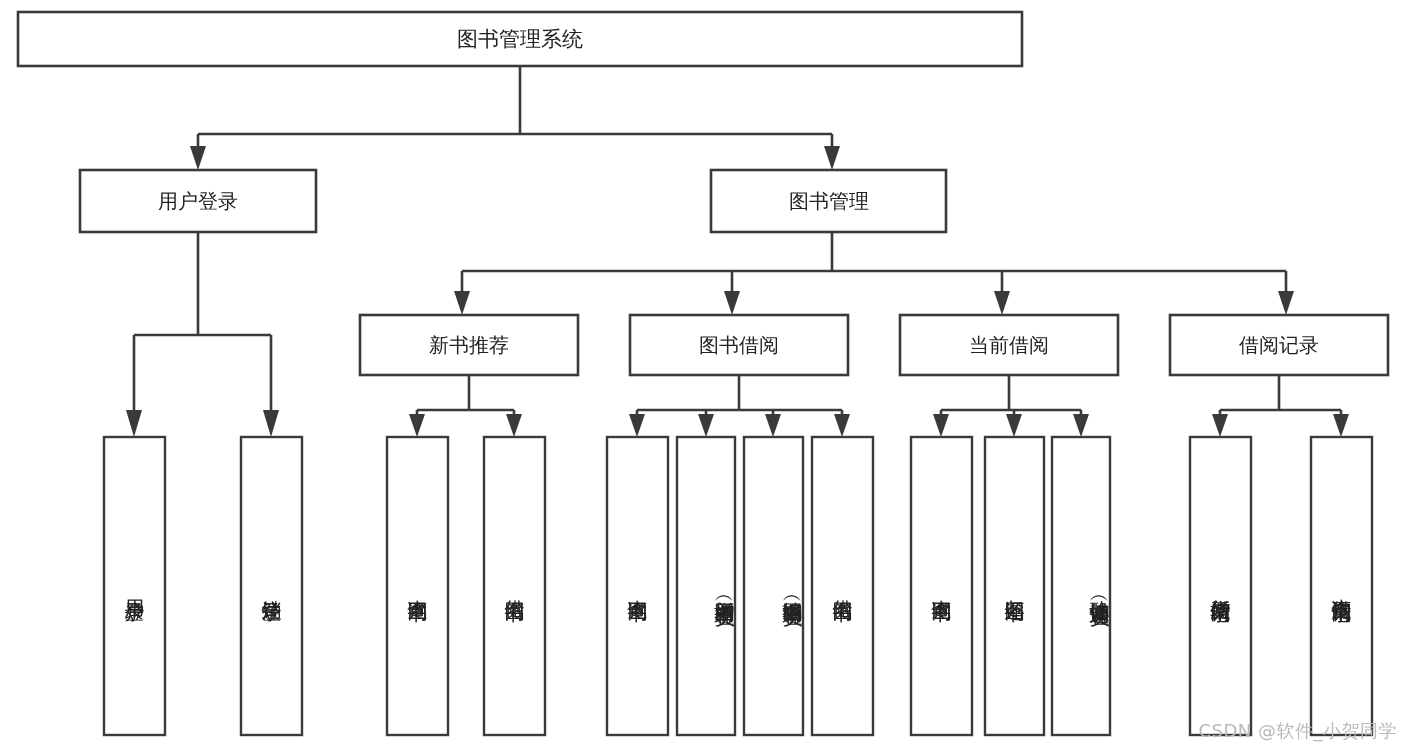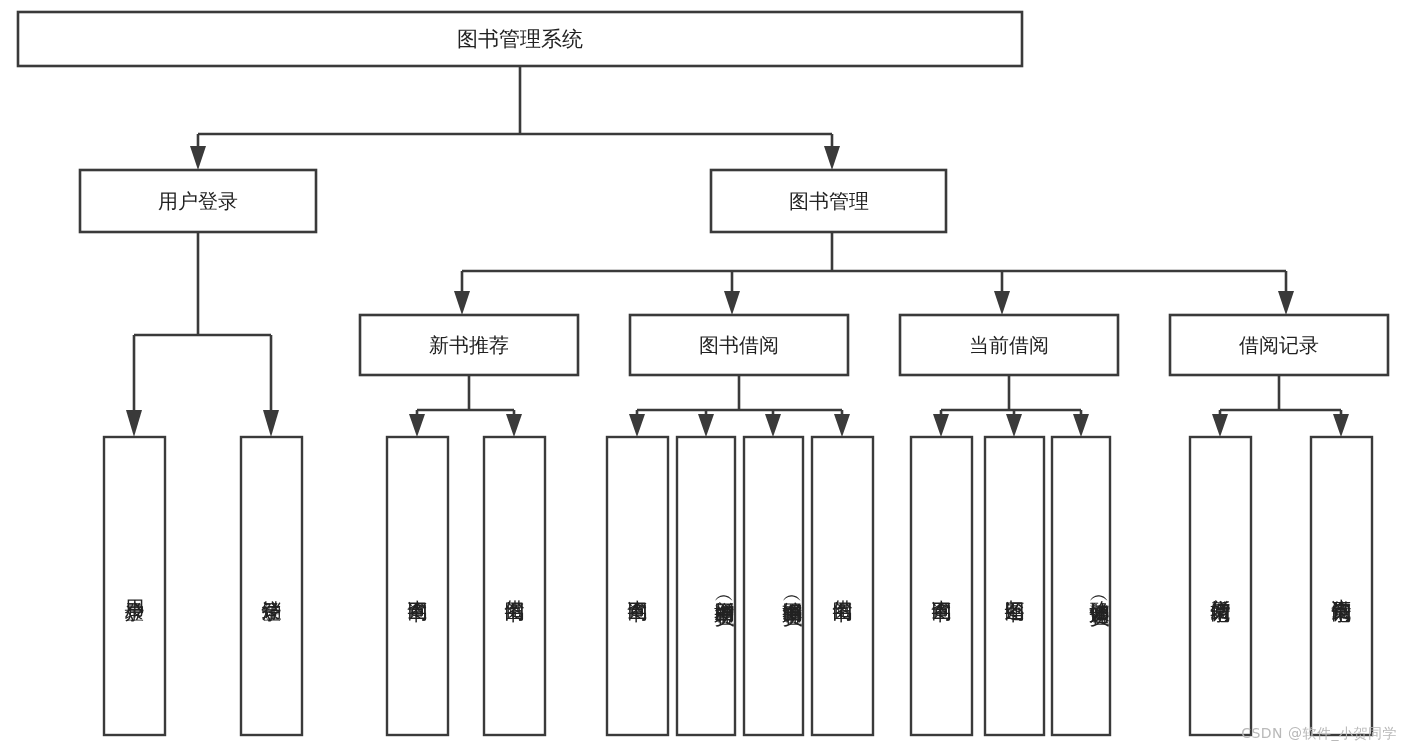--- a/index.html
+++ b/index.html
@@ -77,21 +77,21 @@
     user-select: none;
   }
   .vlabel.center-v {
     align-items: center;
   }
   .watermark {
     position: absolute;
     right: 8px;
     bottom: 4px;
     font-family: "DejaVu Sans", "Liberation Sans", sans-serif;
-    font-size: 14px;
+    font-size: 18px;
     color: #b9b9b9;
     white-space: nowrap;
     letter-spacing: 0.5px;
   }
 </style>
 </head>
 <body>
 
 <div id="diagram-root">
 

